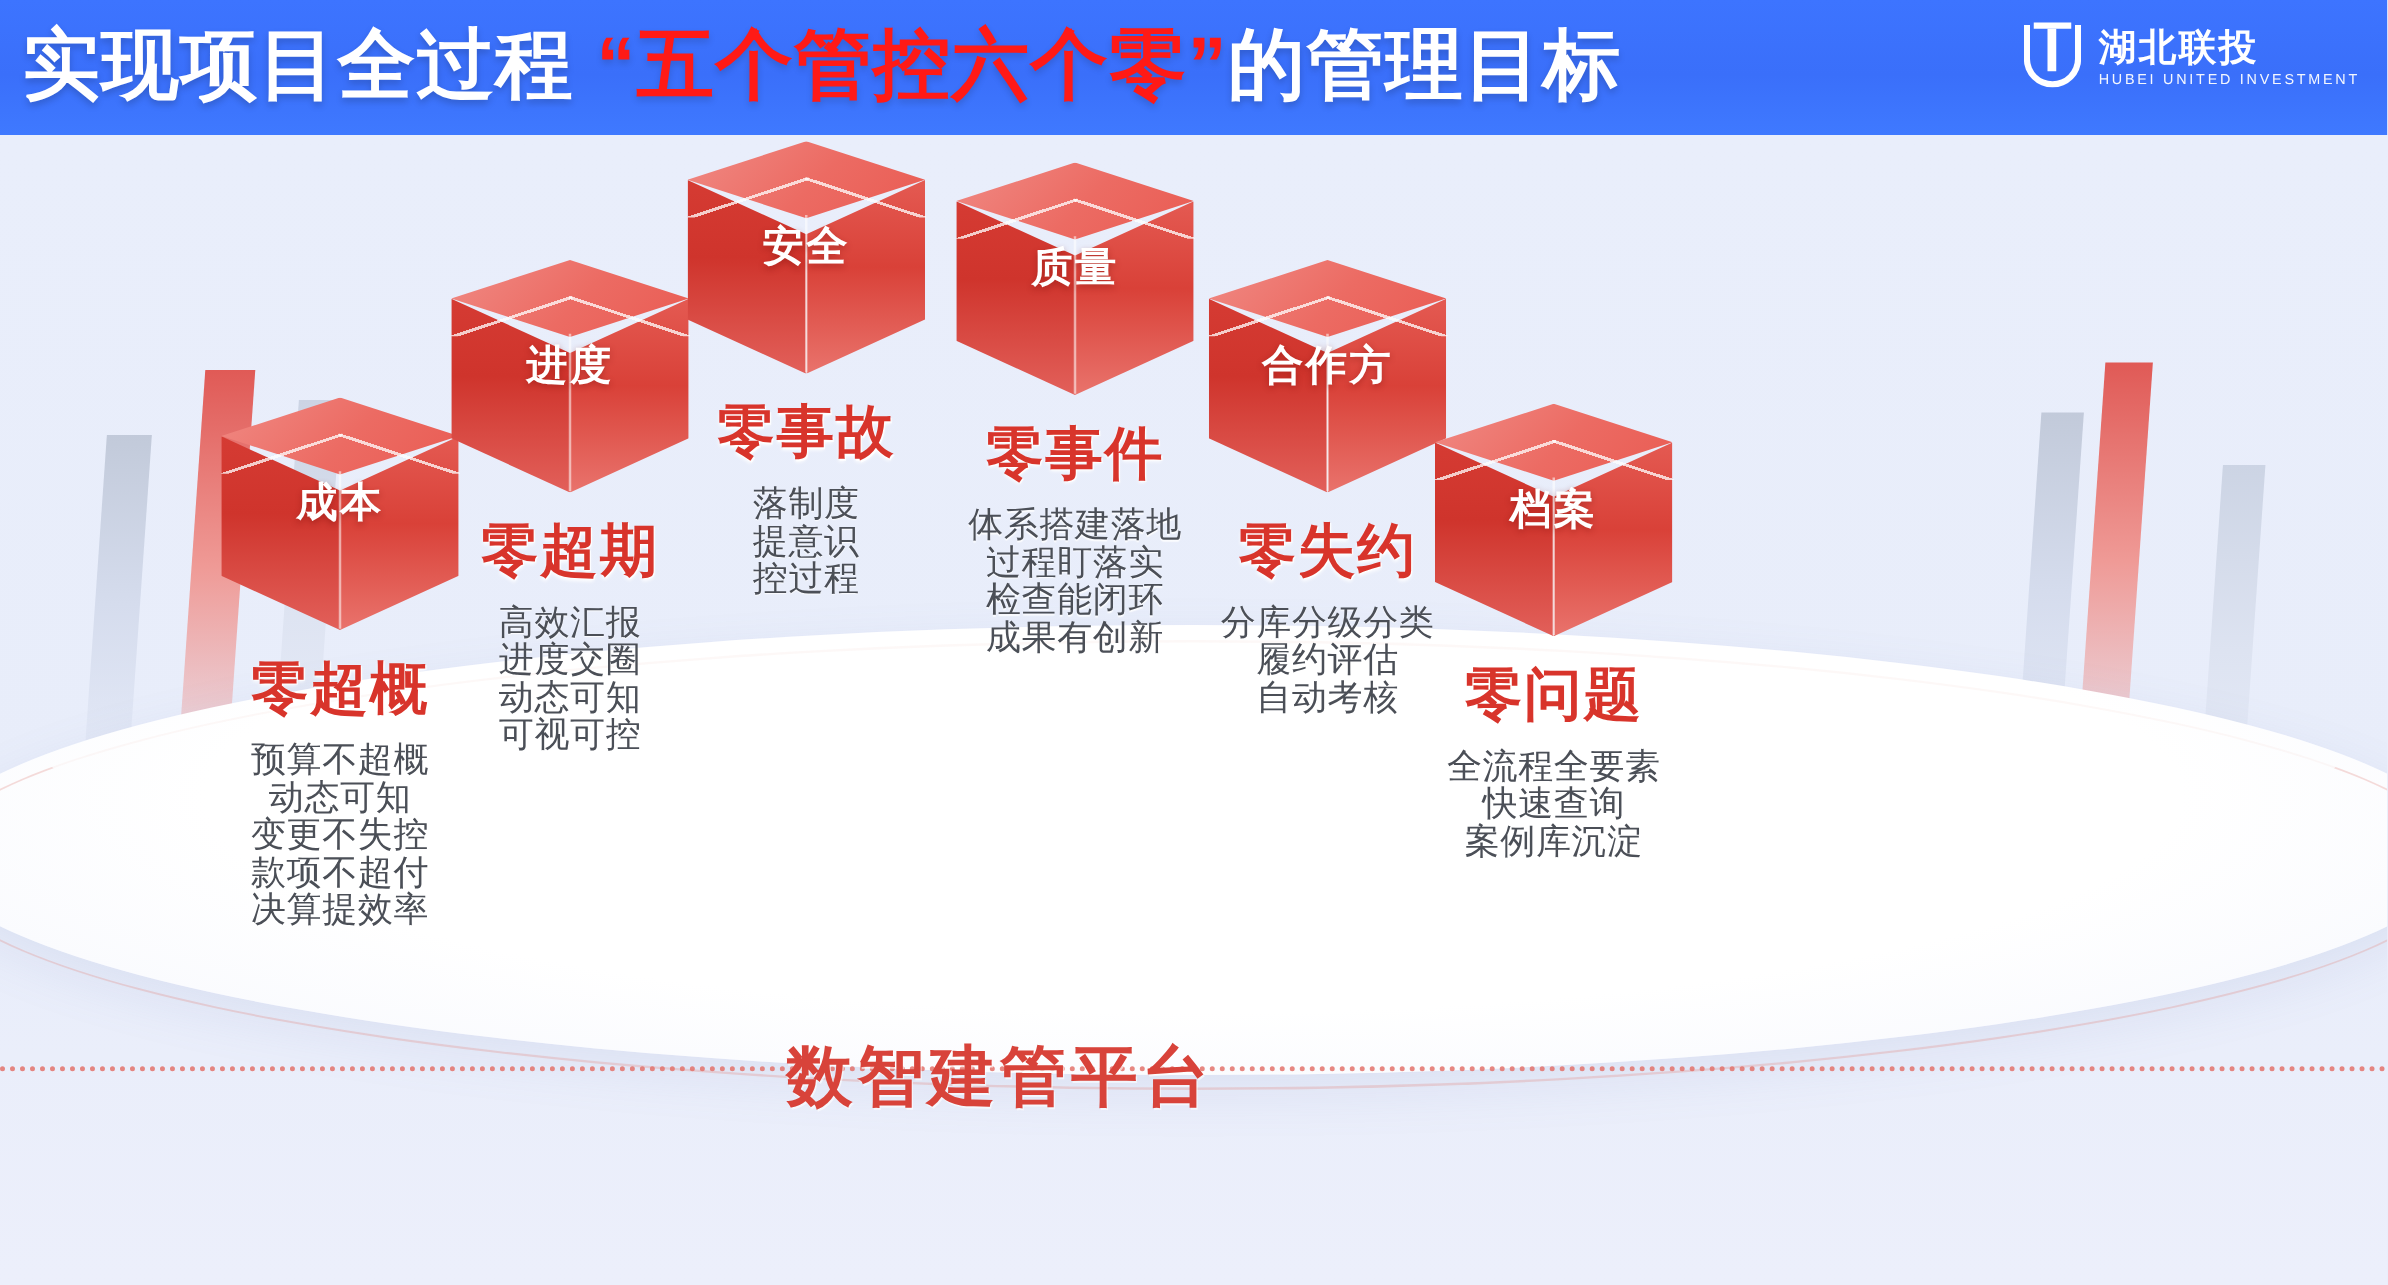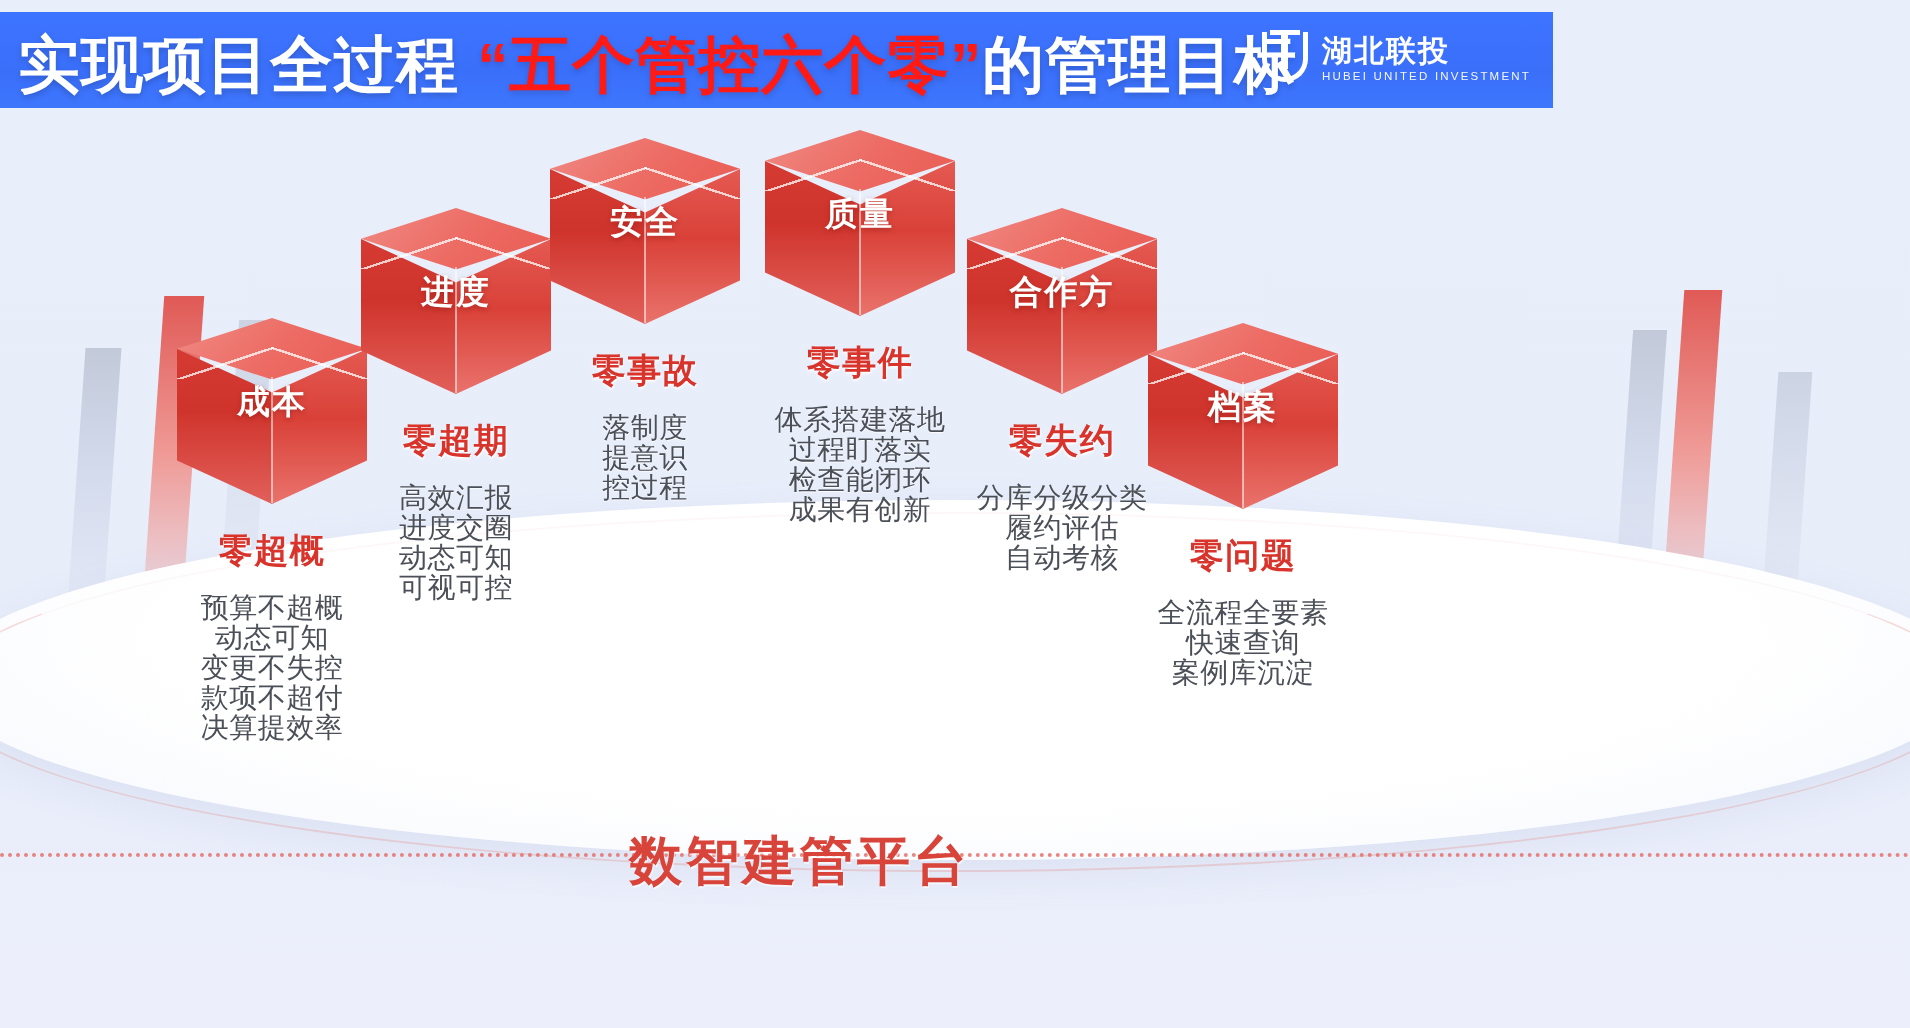--- a/index.html
+++ b/index.html
@@ -6,21 +6,21 @@
   body{
     width:1910px;height:1028px;overflow:hidden;
     background:#e9eefb;
     font-family:"Liberation Sans","DejaVu Sans",sans-serif;
     -webkit-font-smoothing:antialiased;
   }
   .slide{position:relative;width:1910px;height:1028px;overflow:hidden;background:#e9eefb;}
 
   
   .header{
-    position:absolute;left:0;top:12px;width:1553px;height:108px;
+    position:absolute;left:0;top:0;width:1910px;height:108px;
     background:linear-gradient(180deg,#3d74ff 0%,#3a6ffa 55%,#3f79ff 100%);
     overflow:hidden;
   }
   .header-title{
     position:absolute;left:18px;top:4px;
     font-size:62px;font-weight:bold;letter-spacing:1px;
     line-height:98px;white-space:nowrap;color:#ffffff;
     text-shadow:0 3px 6px rgba(0,0,0,.18);
   }
   .header-title .hl{color:#ff1a16;text-shadow:0 3px 6px rgba(0,0,0,.14);}
@@ -115,21 +115,21 @@
     text-shadow:0 2px 5px rgba(130,20,15,.45);
   }
   .cube-glow{
     position:absolute;left:5px;top:150px;width:180px;height:108px;
     background:linear-gradient(180deg,rgba(190,235,245,.55) 0%,rgba(215,242,250,.28) 45%,rgba(255,255,255,0) 100%);
     clip-path:polygon(50% 100%,100% 0%,0% 0%);
     z-index:-1;
   }
   .zero-title{
     margin-top:-6px;
-    font-size:34px;font-weight:bold;color:#d8342b;letter-spacing:1.5px;
+    font-size:46px;font-weight:bold;color:#d8342b;letter-spacing:1.5px;
     text-shadow:1px 1px 0 rgba(255,255,255,.85),0 2px 3px rgba(255,255,255,.9);
     line-height:46px;
   }
   .items{margin-top:20px;}
   .items div{
     font-size:28px;color:#4b4f57;line-height:30px;letter-spacing:.5px;
     text-shadow:0 1px 1px rgba(255,255,255,.9);
   }
 
   
@@ -226,21 +226,21 @@
       </div>
       <div class="zero-title">零超期</div>
       <div class="items">
         <div>高效汇报</div>
         <div>进度交圈</div>
         <div>动态可知</div>
         <div>可视可控</div>
       </div>
     </div>
 
-    <div class="group" style="left:495px;top:30px;">
+    <div class="group" style="left:495px;top:5px;">
       <div class="cube-wrap">
         <div class="cube-glow"></div>
         <div class="cube">
           <div class="face top"></div>
           <div class="face left"></div>
           <div class="face right"></div>
           <div class="edge-l"></div>
           <div class="edge-r"></div>
           <div class="edge-v"></div>
           <div class="cube-label">安全</div>

